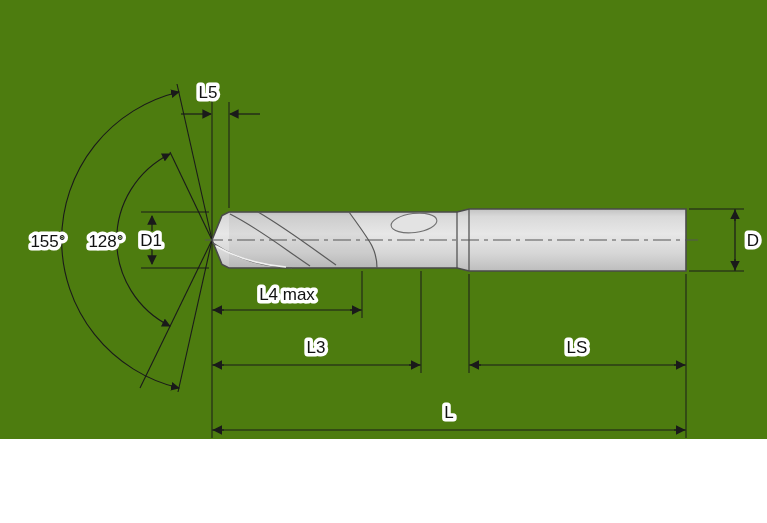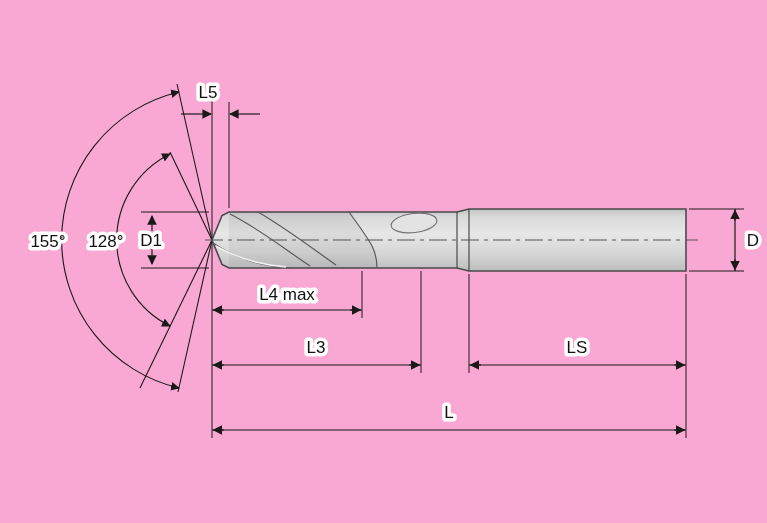--- a/index.html
+++ b/index.html
@@ -4,22 +4,22 @@
 <style>
   html, body {
     margin: 0;
     padding: 0;
     background: #ffffff;
     font-family: "Liberation Sans", sans-serif;
   }
   .stage {
     position: relative;
     width: 767px;
-    height: 523px;
-    background: #f9a8d4;
+    height: 439px;
+    background: #4d7c0f;
     overflow: hidden;
   }
   svg { position: absolute; top: 0; left: 0; }
   .dim-line   { stroke: #1a1a1a; stroke-width: 1.2; fill: none; }
   .ext-line   { stroke: #1a1a1a; stroke-width: 1;   fill: none; }
   .angle-line { stroke: #1a1a1a; stroke-width: 1.1; fill: none; }
   .arc-line   { stroke: #1a1a1a; stroke-width: 1.1; fill: none; }
   .outline    { stroke: #4a4a4a; stroke-width: 1.6; }
   .flute      { stroke: #5a5a5a; stroke-width: 1.2; fill: none; }
   .lbl {

